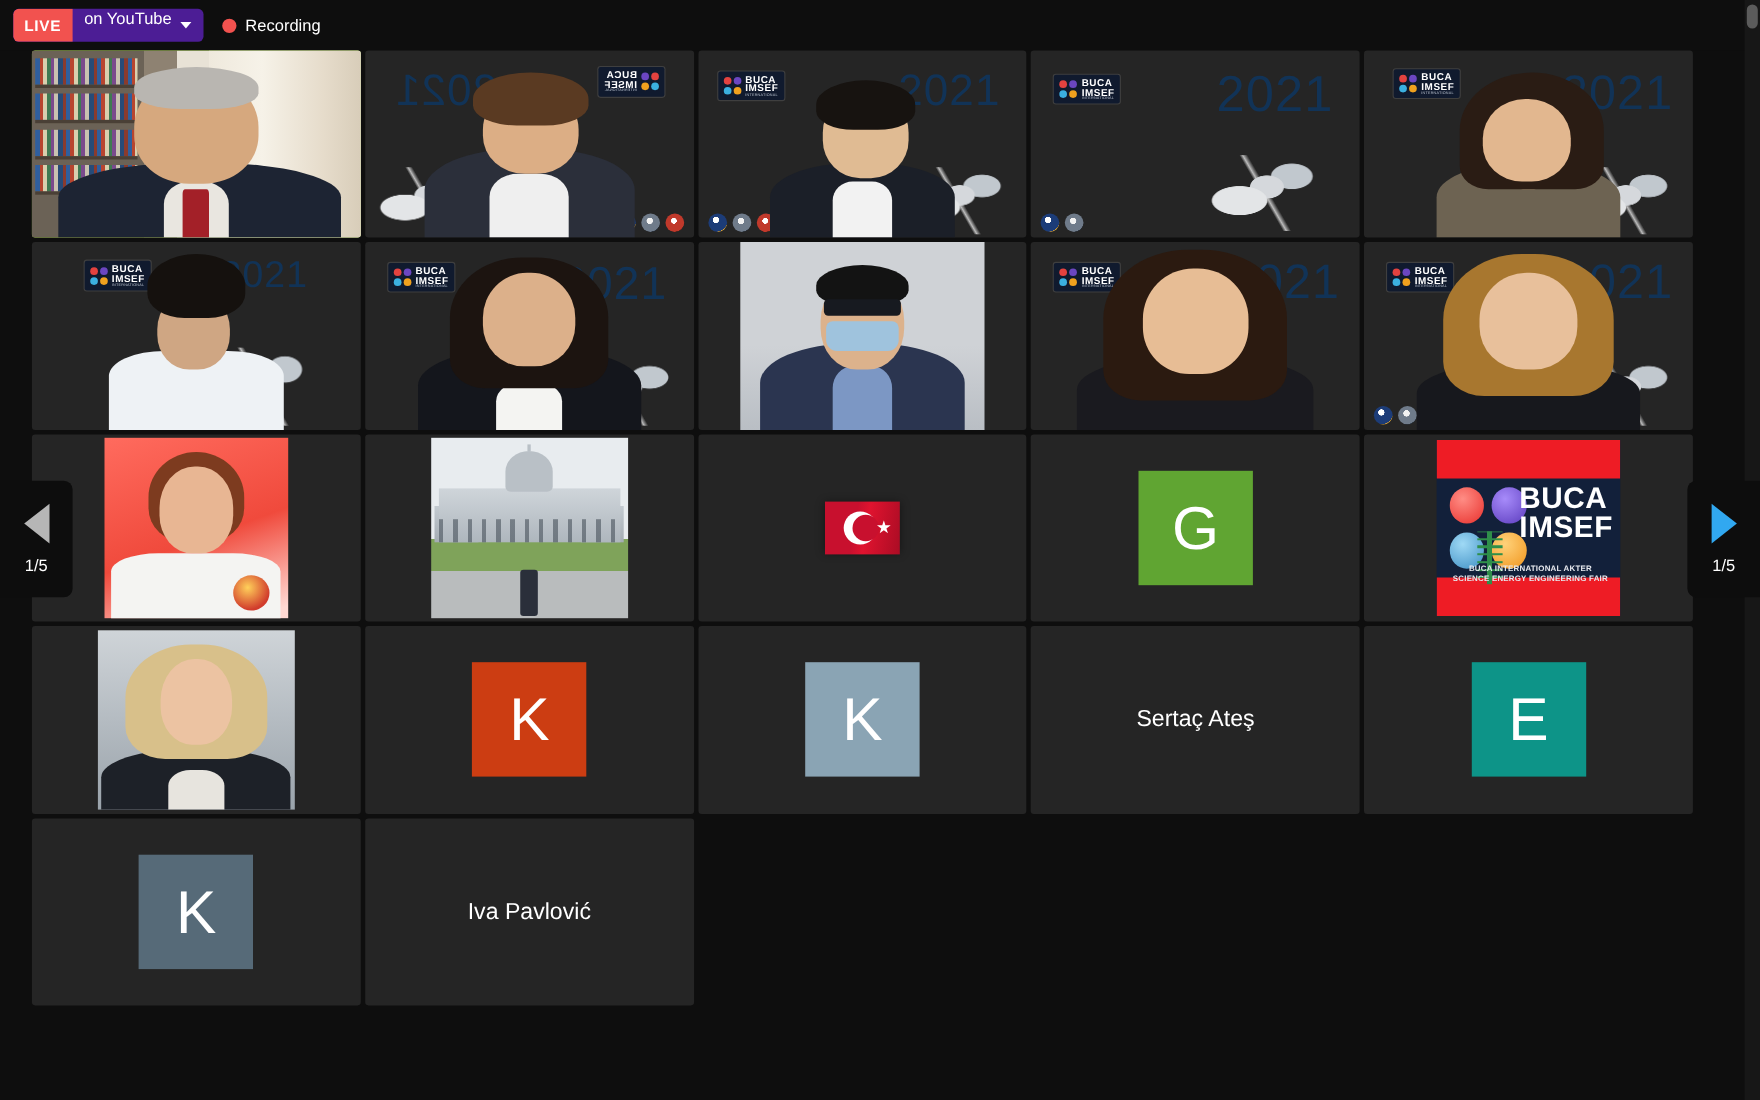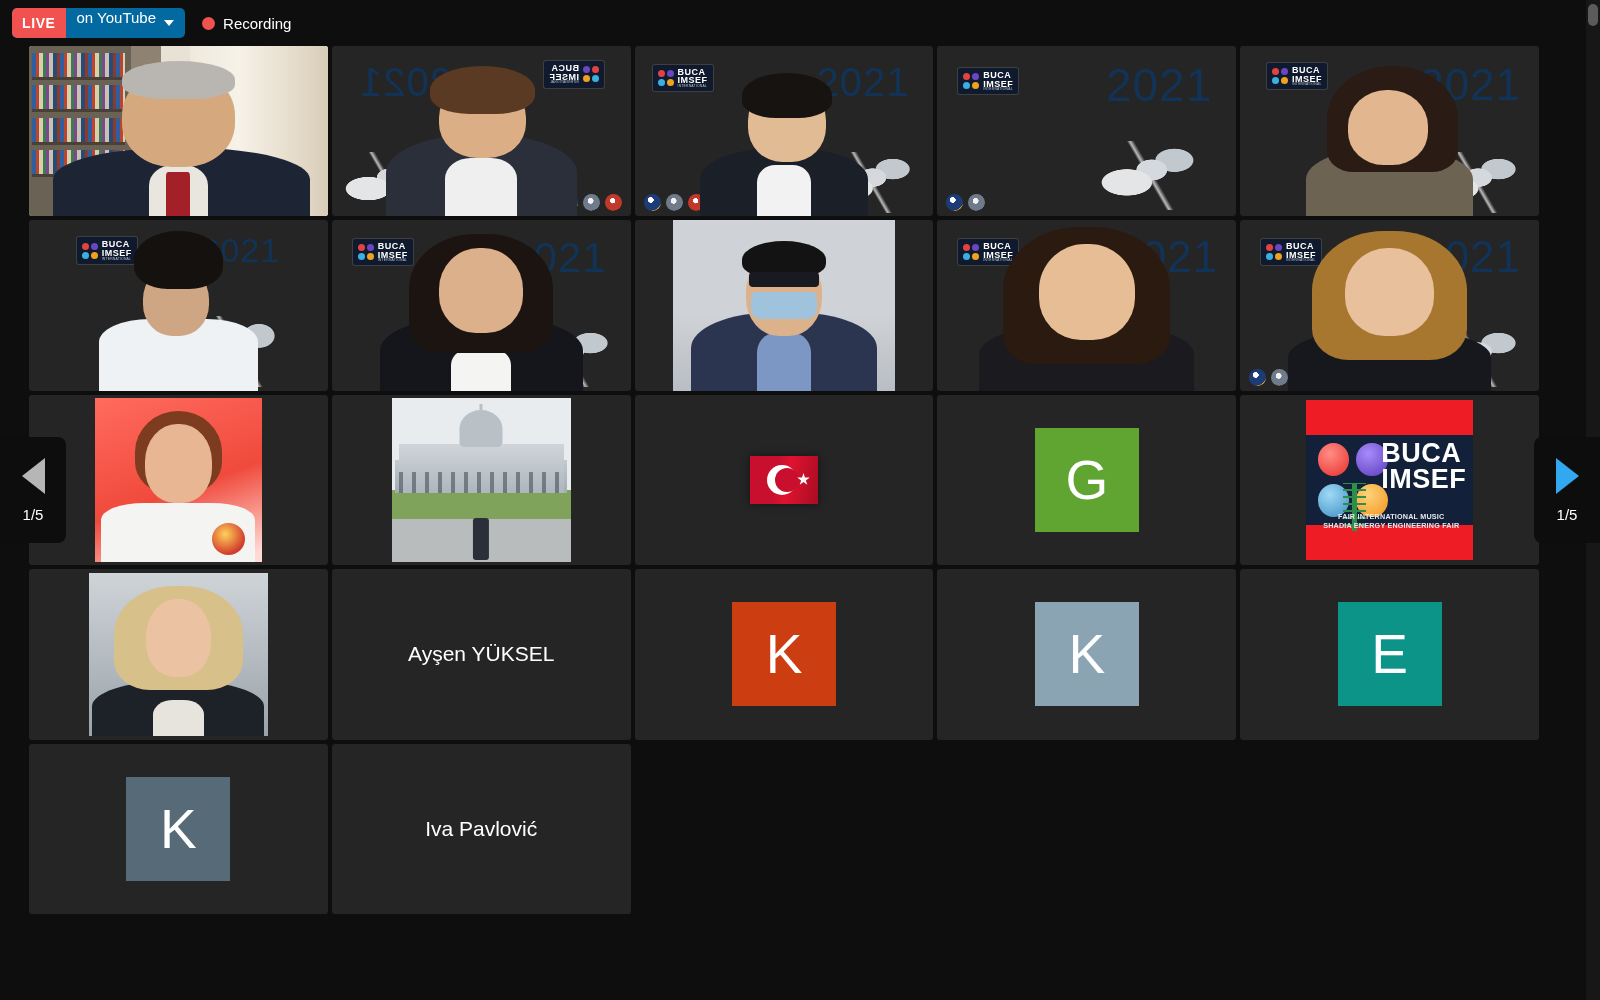--- a/index.html
+++ b/index.html
@@ -12,21 +12,21 @@
   #app { position: relative; width: 1600px; height: 1000px; background: #0e0e0e; }
 
   
   #topbar {
     position: absolute; left: 0; top: 0; width: 1600px; height: 46px;
     display: flex; align-items: center; padding-left: 12px; gap: 0;
     background: #0e0e0e;
   }
   .live-group {
     display: flex; align-items: center; height: 30px;
-    background: #0369a1; border-radius: 5px; overflow: hidden;
+    background: #4c1d95; border-radius: 5px; overflow: hidden;
   }
   .live-badge {
     background: #f2524f; color: #ffffff;
     font-size: 14px; font-weight: bold; letter-spacing: .6px;
     padding: 0 10px; height: 30px; display: flex; align-items: center;
     border-radius: 5px 0 0 5px;
   }
   .live-dest {
     color: #ffffff; font-size: 15px; padding: 0 8px 12px 11px;
     display: flex; align-items: center; height: 30px;
@@ -598,50 +598,50 @@
             <i></i>
             <i></i>
             <i></i>
           </div>
         <div class="dna"></div>
         <div class="ptitle">
           <span>BUCA</span><br>
           <span>IMSEF</span>
         </div>
         <div class="psub">
-          <span>FAIR INTERNATIONAL MUSIC</span><br>
-          <span>SHADIA ENERGY ENGINEERING FAIR</span>
+          <span>BUCA INTERNATIONAL AKTER</span><br>
+          <span>SCIENCE ENERGY ENGINEERING FAIR</span>
         </div>
       </div>
     </div>
 
     <div class="tile">
       <div class="photo" style="left:20%;right:20%;top:2%;bottom:2%;background:linear-gradient(180deg,#cfd4d8,#9aa3ab)">
         <div class="person">
           <div class="torso" style="left:2%;right:2%;bottom:0;height:34%;background:#1d2128"></div>
           <div class="torso" style="left:36%;right:36%;bottom:0;height:22%;background:#e7e4de;border-radius:40% 40% 0 0"></div>
           <div class="hair" style="left:14%;width:72%;top:8%;height:64%;background:#d8c08a;border-radius:46% 46% 28% 28%"></div>
           <div class="head" style="left:32%;width:36%;top:16%;height:48%;background:#ecc3a2"></div>
         </div>
       </div>
     </div>
 
-    <div class="tile">
-      <span class="tile-name">Ayşen YÜKSEL</span>
-    </div>
 
     <div class="tile">
       <div class="avatar-initial" style="background:#cc3d12">K</div>
     </div>
 
     <div class="tile">
       <div class="avatar-initial" style="background:#8aa4b4">K</div>
     </div>
 
 
+    <div class="tile">
+      <span class="tile-name">Sertaç Ateş</span>
+    </div>
 
     <div class="tile">
       <div class="avatar-initial" style="background:#0d9488">E</div>
     </div>
 
     <div class="tile">
       <div class="avatar-initial" style="background:#566a78">K</div>
     </div>
 
     <div class="tile">

